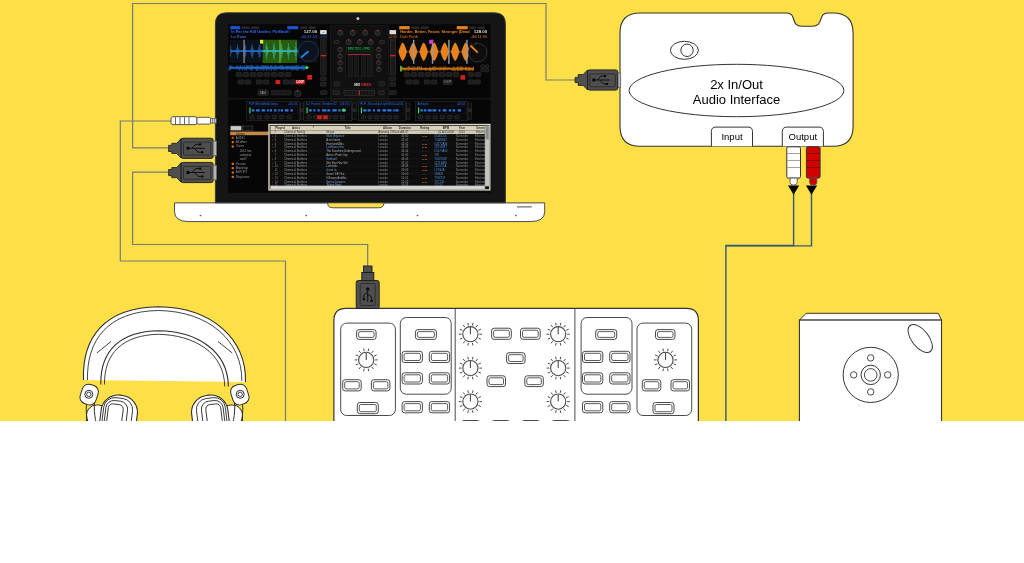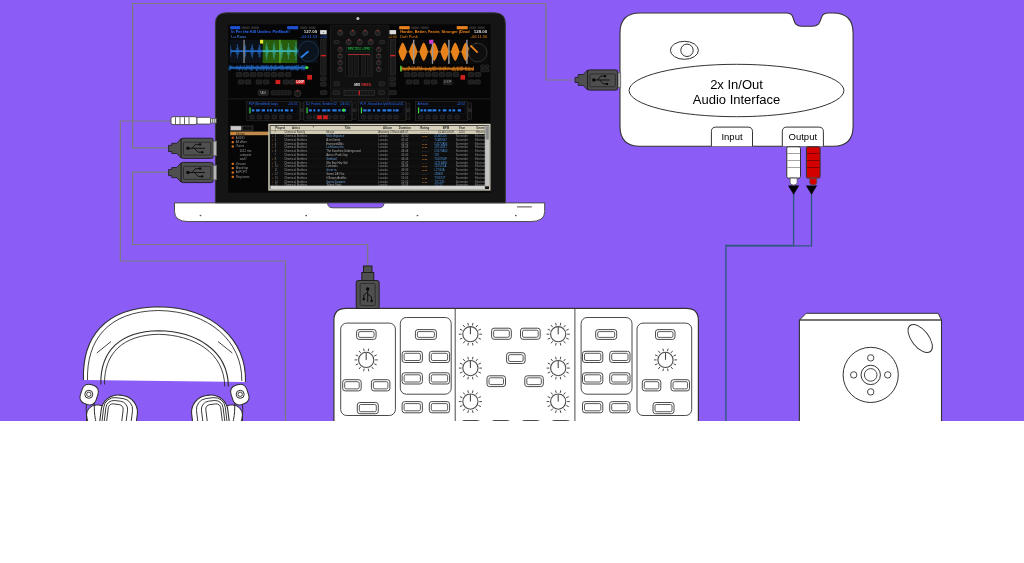--- a/index.html
+++ b/index.html
@@ -1,14 +1,14 @@
 <!DOCTYPE html>
 <html><head><meta charset="utf-8"><style>
 html,body{margin:0;padding:0;background:#fff;}
-#stage{position:relative;width:1024px;height:421px;background:#8b5cf6;overflow:hidden;font-family:"Liberation Sans",sans-serif;}
+#stage{position:relative;width:1024px;height:421px;background:#fde047;overflow:hidden;font-family:"Liberation Sans",sans-serif;}
 </style></head>
 <body>
 <div id="stage">
     <svg width="1024" height="563" viewBox="0 0 1024 563" style="position:absolute;left:0;top:0">
       <path d="M 172 121 L 120.3 121 L 120.3 261 L 285.5 261 L 285.5 486 L 234.4 486 L 234.4 473" fill="none" stroke="#7a7a7a" stroke-width="1.2"></path>
       <path d="M 171 147.9 L 132.6 147.9 L 132.6 3.5 L 546 3.5 L 546 80 L 577 80" fill="none" stroke="#7a7a7a" stroke-width="1.2"></path>
       <path d="M 171 172.1 L 132.6 172.1 L 132.6 244.5 L 367.7 244.5 L 367.7 268" fill="none" stroke="#7a7a7a" stroke-width="1.2"></path>
       <path d="M 793.6 192 L 793.6 245.5 L 725.9 245.5 L 725.9 487.3 L 748.8 487.3" fill="none" stroke="#31597f" stroke-width="1.4"></path>
       <path d="M 811.5 192 L 811.5 245.9 L 725.9 245.9" fill="none" stroke="#31597f" stroke-width="1.4"></path>
       <line x1="725.9" y1="469.6" x2="748.8" y2="469.6" stroke="#31597f" stroke-width="1.4"></line>

